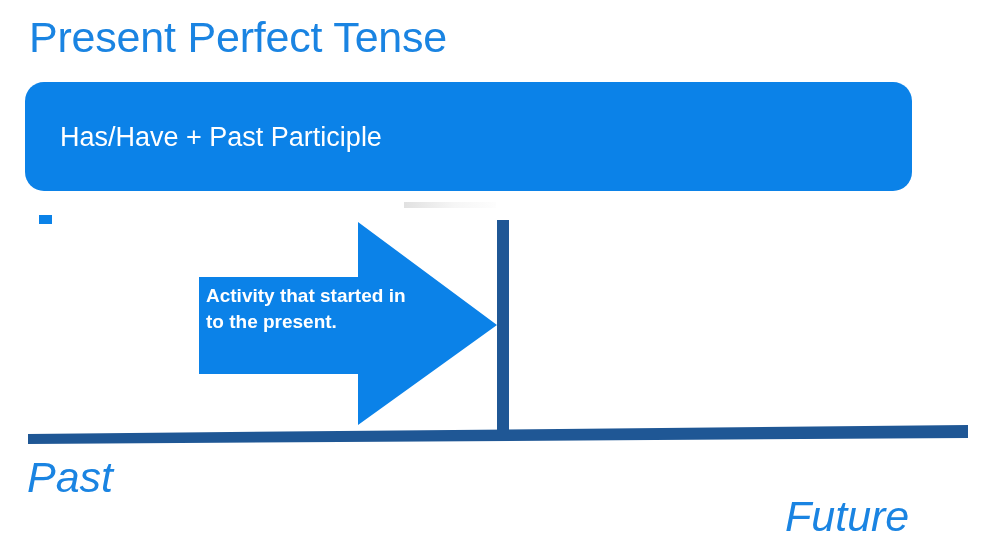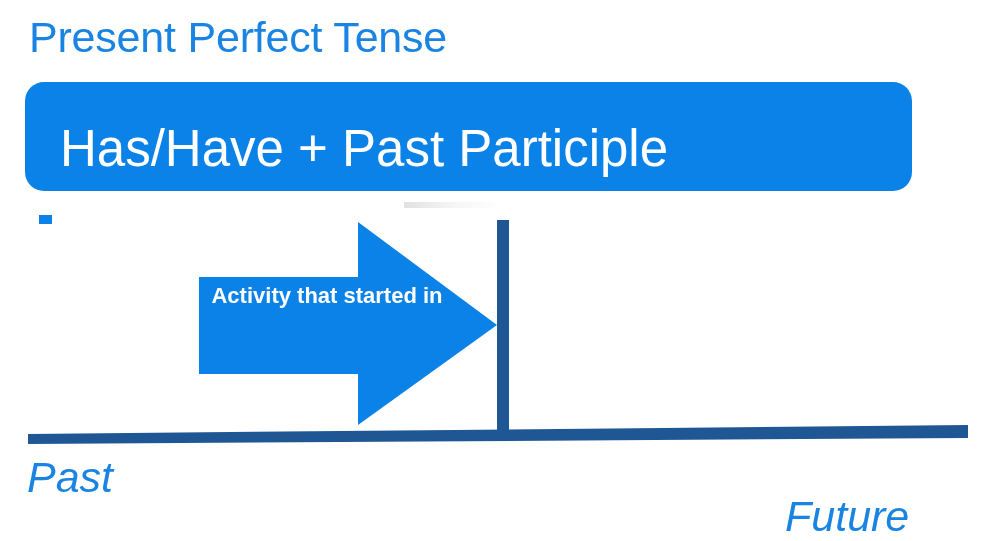--- a/index.html
+++ b/index.html
@@ -44,22 +44,22 @@
     position: absolute;
     left: 14px;
     top: 133px;
     width: 13px;
     height: 9px;
     background: #0B82E8;
   }
   .banner-text {
     position: absolute;
     left: 60px;
-    top: 126px;
-    font-size: 51px;
+    top: 114px;
+    font-size: 27px;
     line-height: 46px;
     color: #ffffff;
     white-space: nowrap;
   }
 
   
   .artifact {
     position: absolute;
     left: 404px;
     top: 202px;
@@ -76,22 +76,21 @@
     width: 1000px;
     height: 541px;
     pointer-events: none;
   }
 
   .arrow-label {
     position: absolute;
     left: 206px;
     top: 283px;
     width: 242px;
-    text-align: center;
-    font-size: 22px;
+    font-size: 19px;
     font-weight: bold;
     line-height: 26px;
     color: #ffffff;
   }
 
   
   .timeline-wrap {
     position: absolute;
     left: 0;
     top: 0;
@@ -126,20 +125,21 @@
   <div class="banner-text">Has/Have + Past Participle</div>
 
   <div class="artifact"></div>
 
   <svg class="arrow-wrap" viewBox="0 0 1000 541">
     <polygon points="199,277 358,277 358,222 497,325 358,425 358,374 199,374" fill="#0B82E8"></polygon>
   </svg>
 
   <div class="arrow-label">
     <div>Activity that started in</div>
+    <div>to the present.</div>
   </div>
 
   <svg class="timeline-wrap" viewBox="0 0 1000 541">
 
     <polygon points="28,434 968,425 968,438 28,444" fill="#1F5795"></polygon>
 
     <rect x="497" y="220" width="12" height="218" fill="#1F5795"></rect>
   </svg>
 
   <div class="axis-label axis-past">Past</div>

